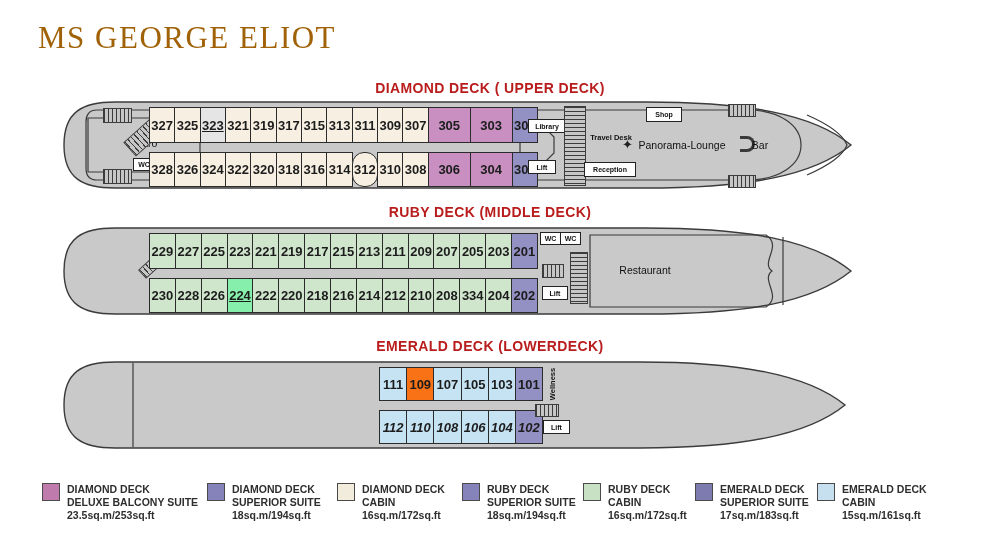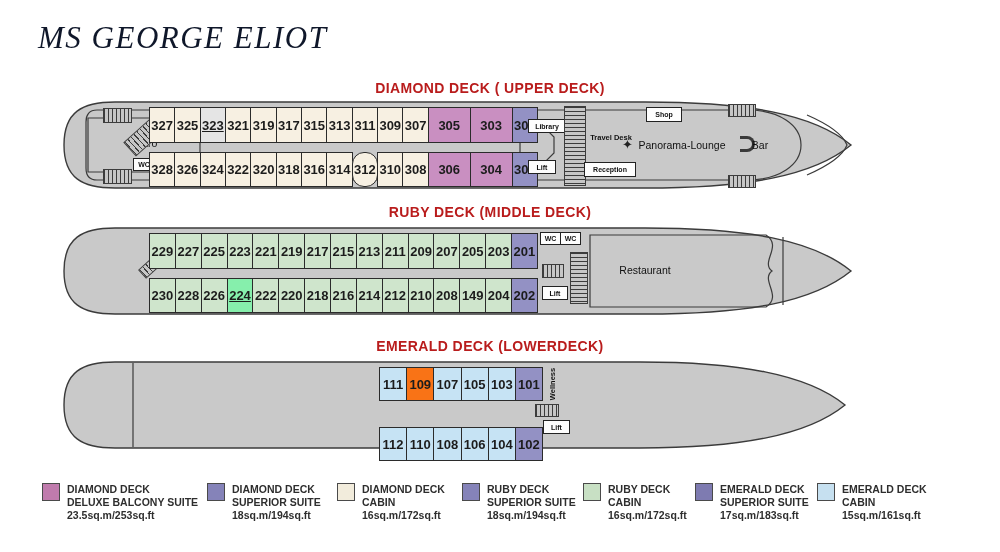--- a/index.html
+++ b/index.html
@@ -1,35 +1,35 @@
 <!DOCTYPE html>
 <html><head>
 <meta charset="utf-8">
 <style>
   html,body{margin:0;padding:0;background:#fff;}
   .page{position:relative;width:1000px;height:552px;background:#fff;overflow:hidden;
         font-family:"Liberation Sans",sans-serif;}
   .main-title{position:absolute;left:38px;top:20px;font-family:"Liberation Serif",serif;
-        font-size:31px;color:#0f172a;letter-spacing:1.5px;font-weight:400;font-style:italic;}
+        font-size:31px;color:#a16207;letter-spacing:1.5px;font-weight:400;}
   .deck-title{position:absolute;left:0;width:980px;text-align:center;font-size:14px;
         font-weight:bold;color:#b91c1c;letter-spacing:.4px;}
   .t-diamond{top:80px}.t-ruby{top:204px}.t-emerald{top:338px}
   .deck{position:absolute;left:0;width:1000px;height:94px;}
   .d-diamond{top:98px}.d-ruby{top:224px}.d-emerald{top:358px}
   .deck svg{position:absolute;left:0;top:0;width:1000px;height:94px;}
   .hull{fill:#c9c9c9;stroke:#3b3b3b;stroke-width:1.4;}
   .line{fill:none;stroke:#3b3b3b;stroke-width:1.2;}
   
   .row{position:absolute;display:flex;}
   .d-diamond .row,.d-ruby .row{left:150px;width:388px;}
   .row.top{top:9px;height:36px;}
   .row.bot{top:54px;height:35px;}
   .d-emerald .row{left:380px;width:163px;}
   .d-emerald .row.top{top:9px;height:34px;}
-  .d-emerald .row.bot{top:69px;height:34px;}
+  .d-emerald .row.bot{top:52px;height:34px;font-style:italic;}
   .cabin{flex:1;border:1px solid #2b2b2b;margin-left:-1px;display:flex;align-items:center;
         justify-content:center;font-size:13px;font-weight:bold;color:#1c1c1c;}
   .cabin.wide{flex:1.68;}
   
   .tag{position:absolute;background:#fdfdfd;border:1px solid #222;color:#111;
         font-size:7px;font-weight:bold;display:flex;align-items:center;justify-content:center;
         line-height:1;white-space:nowrap;}
   .lbl{position:absolute;color:#111;font-size:10.5px;display:flex;align-items:center;
         justify-content:center;white-space:nowrap;line-height:1;}
   .lbl.small{font-size:7.5px;font-weight:bold;}
@@ -148,21 +148,21 @@
         <div class="cabin" style="background: rgb(207, 229, 204);">226</div>
         <div class="cabin" style="background: #86efac; text-decoration: underline;">224</div>
         <div class="cabin" style="background: rgb(207, 229, 204);">222</div>
         <div class="cabin" style="background: rgb(207, 229, 204);">220</div>
         <div class="cabin" style="background: rgb(207, 229, 204);">218</div>
         <div class="cabin" style="background: rgb(207, 229, 204);">216</div>
         <div class="cabin" style="background: rgb(207, 229, 204);">214</div>
         <div class="cabin" style="background: rgb(207, 229, 204);">212</div>
         <div class="cabin" style="background: rgb(207, 229, 204);">210</div>
         <div class="cabin" style="background: rgb(207, 229, 204);">208</div>
-        <div class="cabin" style="background: rgb(207, 229, 204);">149</div>
+        <div class="cabin" style="background: rgb(207, 229, 204);">334</div>
         <div class="cabin" style="background: rgb(207, 229, 204);">204</div>
         <div class="cabin" style="background: rgb(147, 145, 196);">202</div>
       </div>
     <div class="tag" style="left:540px;top:8px;width:19px;height:11px;">WC</div>
     <div class="tag" style="left:560px;top:8px;width:19px;height:11px;">WC</div>
     <div class="hatch" style="left:542px;top:40px;width:20px;height:12px;"></div>
     <div class="tag" style="left:542px;top:62px;width:24px;height:12px;">Lift</div>
     <div class="hatch h0" style="left:570px;top:28px;width:16px;height:50px;"></div>
     <div class="lbl" style="left:600px;top:41px;width:90px;">Restaurant</div>
   </div>

